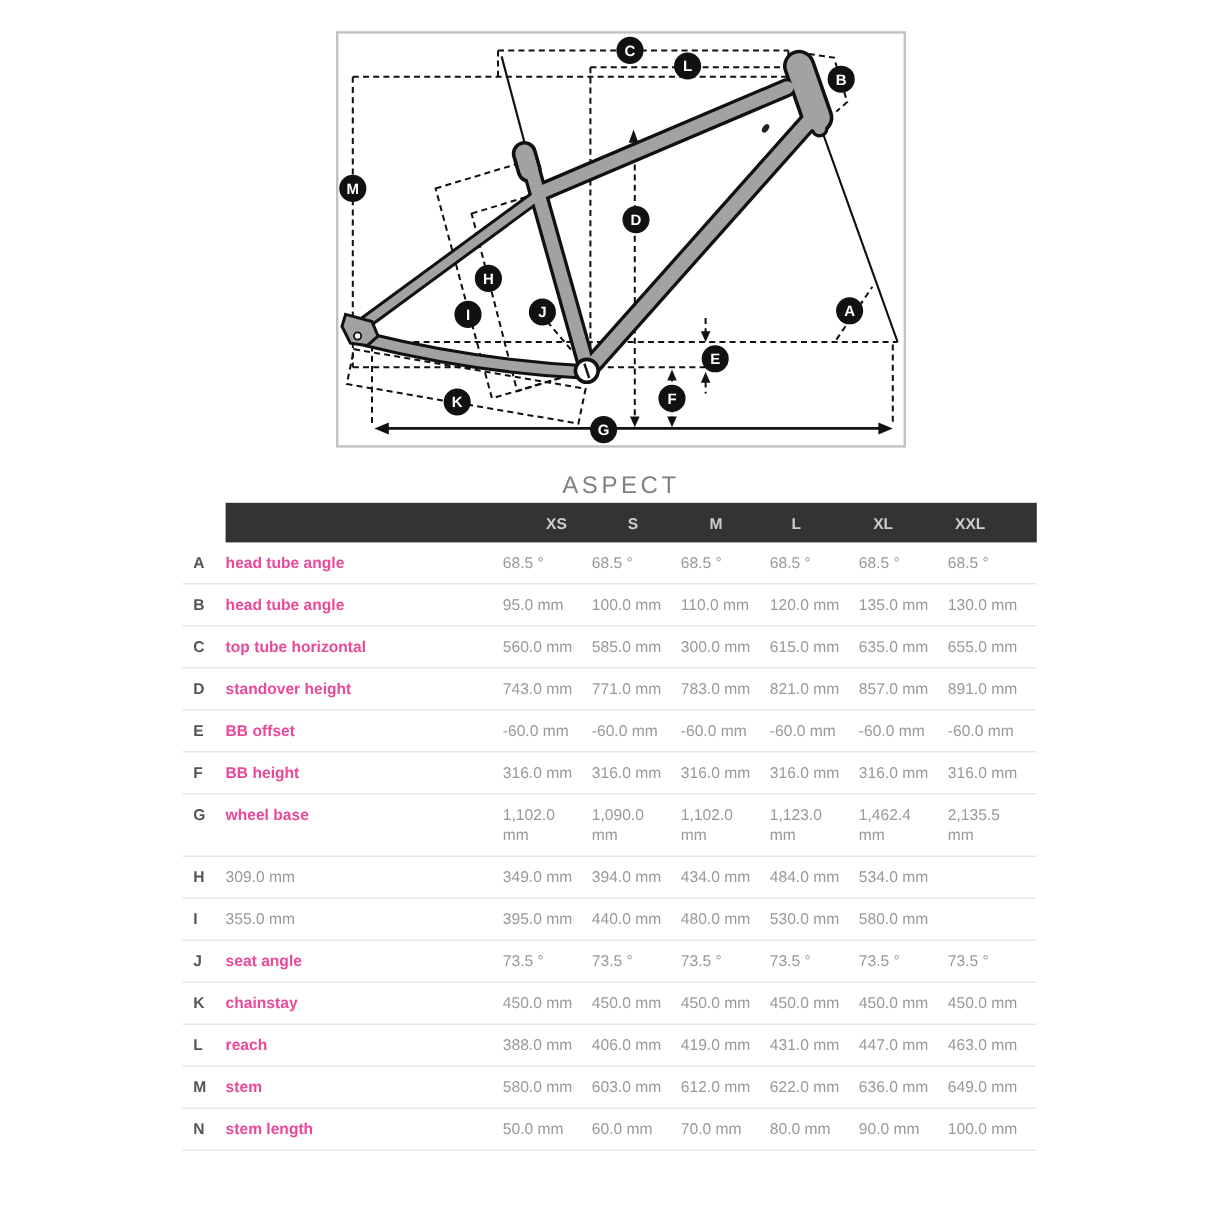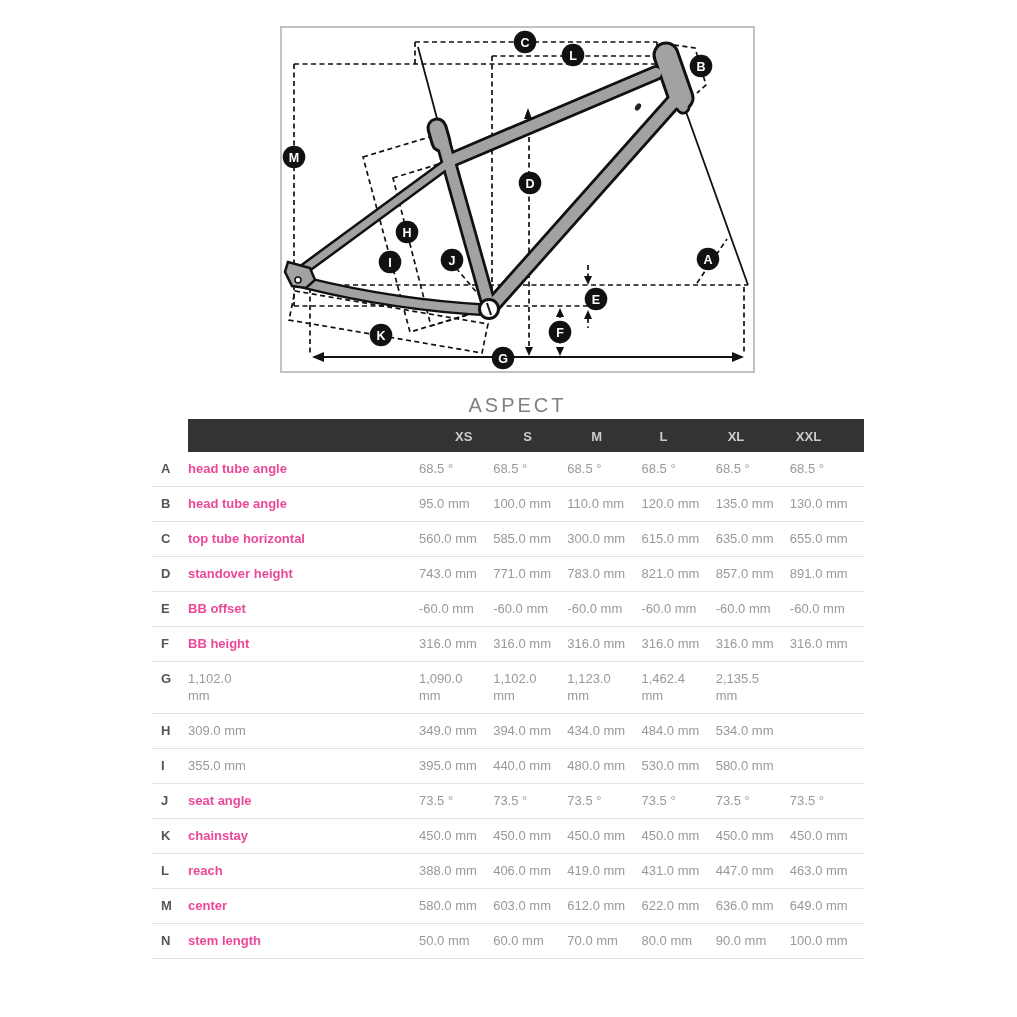--- a/index.html
+++ b/index.html
@@ -192,20 +192,21 @@
         <div class="cell lbl">BB height</div>
         <div class="cell val">316.0 mm</div>
         <div class="cell val">316.0 mm</div>
         <div class="cell val">316.0 mm</div>
         <div class="cell val">316.0 mm</div>
         <div class="cell val">316.0 mm</div>
         <div class="cell val">316.0 mm</div>
       </div>
       <div class="trow">
         <div class="cell key">G</div>
+        <div class="cell lbl">wheel base</div>
         <div class="cell val">1,102.0 mm</div>
         <div class="cell val">1,090.0 mm</div>
         <div class="cell val">1,102.0 mm</div>
         <div class="cell val">1,123.0 mm</div>
         <div class="cell val">1,462.4 mm</div>
         <div class="cell val">2,135.5 mm</div>
       </div>
       <div class="trow">
         <div class="cell key">H</div>
         <div class="cell val">309.0 mm</div>
@@ -249,21 +250,21 @@
         <div class="cell lbl">reach</div>
         <div class="cell val">388.0 mm</div>
         <div class="cell val">406.0 mm</div>
         <div class="cell val">419.0 mm</div>
         <div class="cell val">431.0 mm</div>
         <div class="cell val">447.0 mm</div>
         <div class="cell val">463.0 mm</div>
       </div>
       <div class="trow">
         <div class="cell key">M</div>
-        <div class="cell lbl">center</div>
+        <div class="cell lbl">stem</div>
         <div class="cell val">580.0 mm</div>
         <div class="cell val">603.0 mm</div>
         <div class="cell val">612.0 mm</div>
         <div class="cell val">622.0 mm</div>
         <div class="cell val">636.0 mm</div>
         <div class="cell val">649.0 mm</div>
       </div>
       <div class="trow">
         <div class="cell key">N</div>
         <div class="cell lbl">stem length</div>

